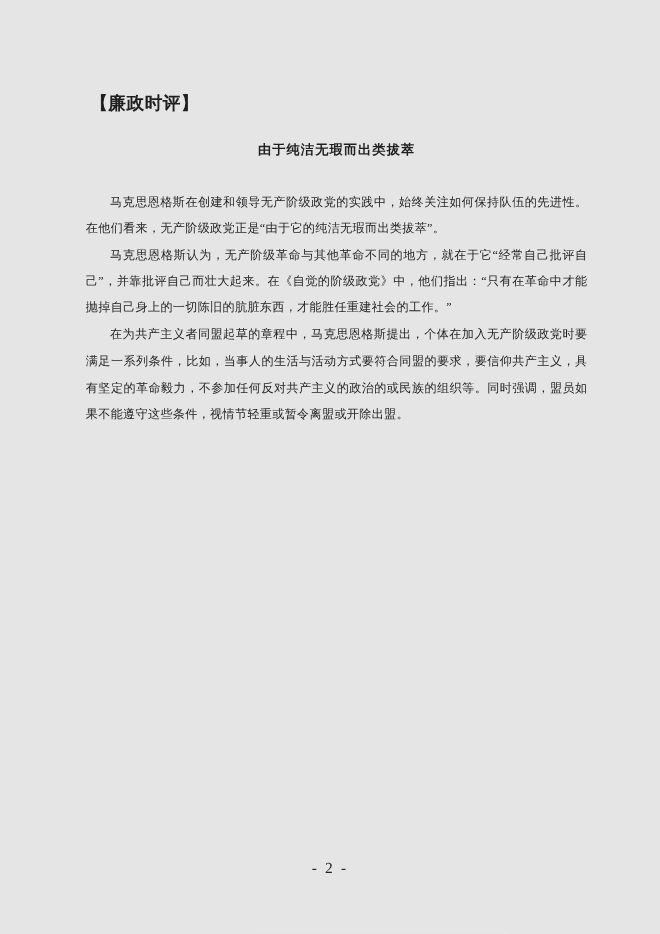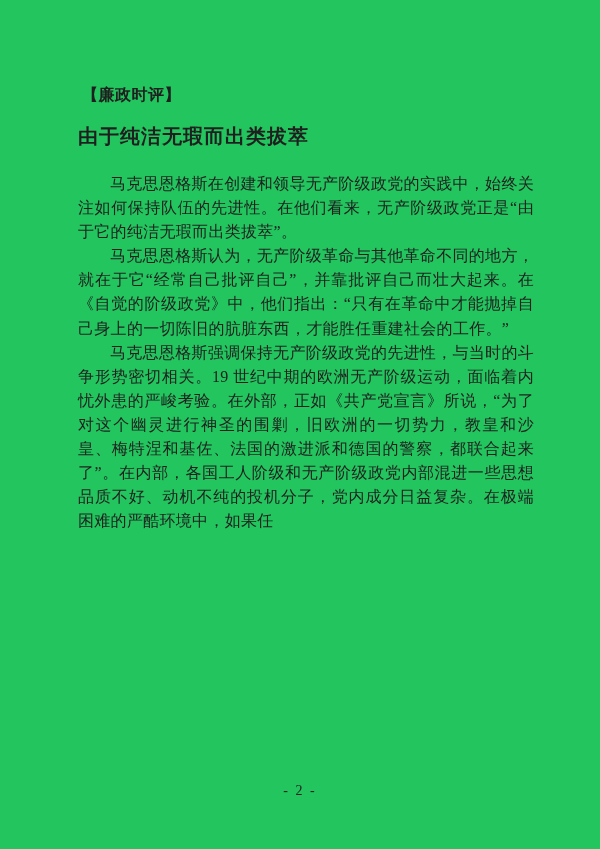--- a/index.html
+++ b/index.html
@@ -4,53 +4,53 @@
 <style>
   html, body {
     margin: 0;
     padding: 0;
     background: #ffffff;
   }
   .page {
     position: relative;
     width: 600px;
     height: 849px;
-    background: #22c55e;
+    background: #e5e5e5;
     overflow: hidden;
     font-family: "Liberation Serif", "DejaVu Serif", serif;
     color: #1f1f1f;
   }
   .content {
     position: absolute;
     left: 78px;
     right: 66px;
     top: 0;
   }
   .category {
     margin-top: 84px;
     margin-left: 4px;
     font-size: 16px;
     font-weight: bold;
     letter-spacing: 0.5px;
     line-height: 22px;
   }
   .title {
     margin: 16px 0 0 0;
-    text-align: left;
-    font-size: 20px;
+    text-align: center;
+    font-size: 12px;
     font-weight: bold;
     letter-spacing: 1px;
     line-height: 28px;
   }
   .body-text {
     margin-top: 22px;
   }
   .body-text p {
     margin: 0;
-    font-size: 16px;
+    font-size: 11px;
     line-height: 24.1px;
     letter-spacing: 0.3px;
     text-align: justify;
     text-indent: 2em;
   }
   .page-number {
     position: absolute;
     left: 0;
     right: 0;
     top: 783px;
@@ -63,17 +63,17 @@
 </head>
 <body>
 
 <div class="page">
   <div class="content">
     <div class="category">【廉政时评】</div>
     <h1 class="title">由于纯洁无瑕而出类拔萃</h1>
     <div class="body-text">
       <p>马克思恩格斯在创建和领导无产阶级政党的实践中，始终关注如何保持队伍的先进性。在他们看来，无产阶级政党正是“由于它的纯洁无瑕而出类拔萃”。</p>
       <p>马克思恩格斯认为，无产阶级革命与其他革命不同的地方，就在于它“经常自己批评自己”，并靠批评自己而壮大起来。在《自觉的阶级政党》中，他们指出：“只有在革命中才能抛掉自己身上的一切陈旧的肮脏东西，才能胜任重建社会的工作。”</p>
-      <p>马克思恩格斯强调保持无产阶级政党的先进性，与当时的斗争形势密切相关。19 世纪中期的欧洲无产阶级运动，面临着内忧外患的严峻考验。在外部，正如《共产党宣言》所说，“为了对这个幽灵进行神圣的围剿，旧欧洲的一切势力，教皇和沙皇、梅特涅和基佐、法国的激进派和德国的警察，都联合起来了”。在内部，各国工人阶级和无产阶级政党内部混进一些思想品质不好、动机不纯的投机分子，党内成分日益复杂。在极端困难的严酷环境中，如果任</p>
+      <p>在为共产主义者同盟起草的章程中，马克思恩格斯提出，个体在加入无产阶级政党时要满足一系列条件，比如，当事人的生活与活动方式要符合同盟的要求，要信仰共产主义，具有坚定的革命毅力，不参加任何反对共产主义的政治的或民族的组织等。同时强调，盟员如果不能遵守这些条件，视情节轻重或暂令离盟或开除出盟。</p>
     </div>
   </div>
   <div class="page-number">- 2 -</div>
 </div>
 
 </body></html>

